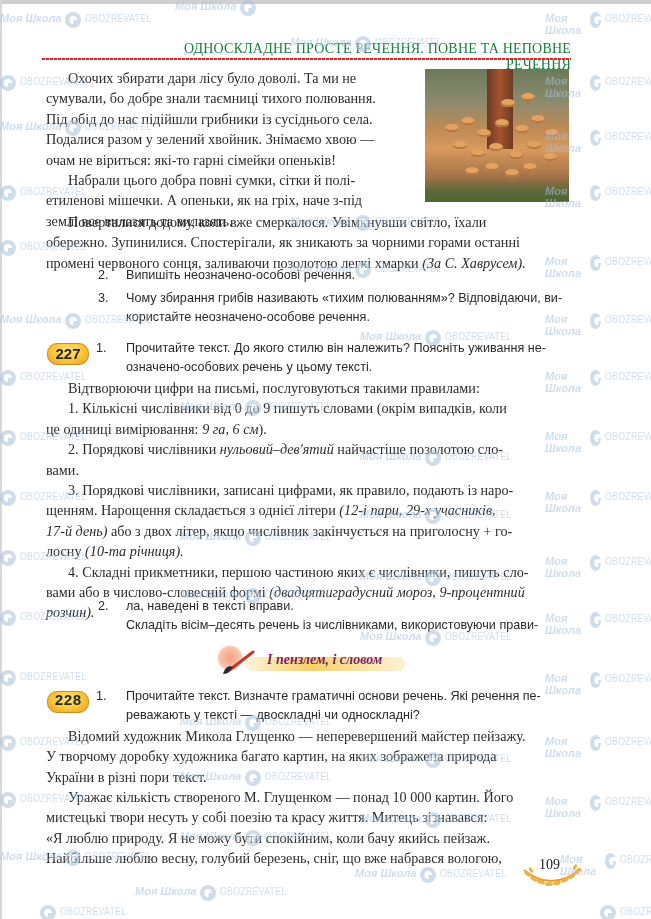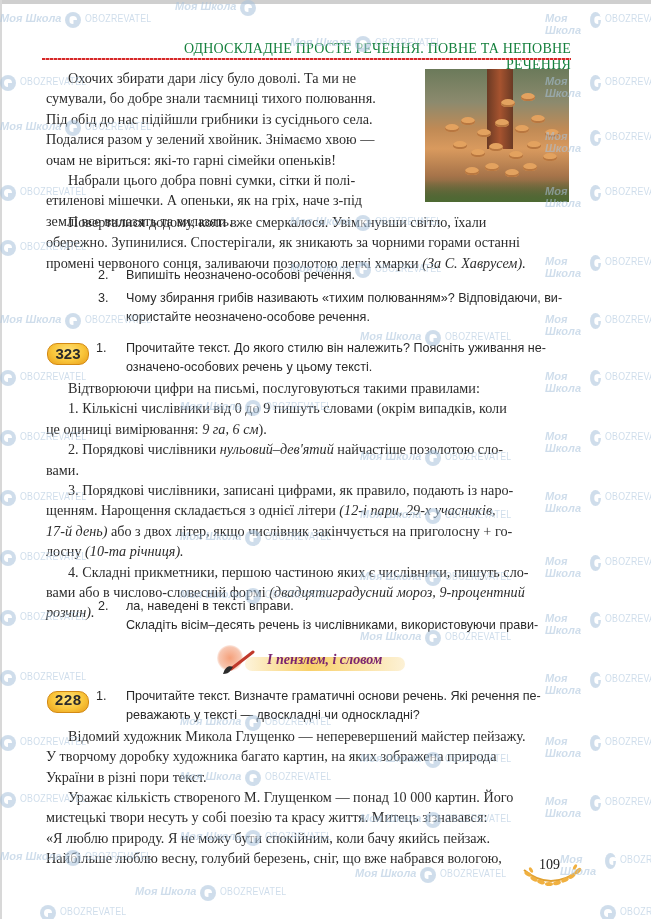--- a/index.html
+++ b/index.html
@@ -107,21 +107,21 @@
 <div class="task" style="left:98px; top:266px; width:470px;">
   <span class="num">2.</span>
   <span class="txt" style="padding-left:28px">Випишіть неозначено-особові речення.</span>
 </div>
 <div class="task" style="left:98px; top:289px; width:472px;">
   <span class="num">3.</span>
   <span class="txt" style="padding-left:28px">Чому збирання грибів називають «тихим полюванням»? Відповідаючи, ви-</span>
   <span class="txt" style="padding-left:28px">користайте неозначено-особове речення.</span>
 </div>
 
-<div class="badge" style="left:47px; top:343px;">323</div>
+<div class="badge" style="left:47px; top:343px;">227</div>
 <div class="task" style="left:96px; top:339px; width:474px;">
   <span class="num">1.</span>
   <span class="txt" style="padding-left:30px">Прочитайте текст. До якого стилю він належить? Поясніть уживання не-</span>
   <span class="txt" style="padding-left:30px">означено-особових речень у цьому тексті.</span>
 </div>
 
 <div class="para" style="left:46px; top:378px; width:522px;">
   <div><span class="indent"></span><span>Відтворюючи цифри на письмі, послуговуються такими правилами:</span></div>
   <div><span class="indent"></span><span>1. Кількісні числівники від 0 до 9 пишуть словами (окрім випадків, коли</span></div>
   <div><span>це одиниці вимірювання: </span><i>9 га, 6 см</i><span>).</span></div>

